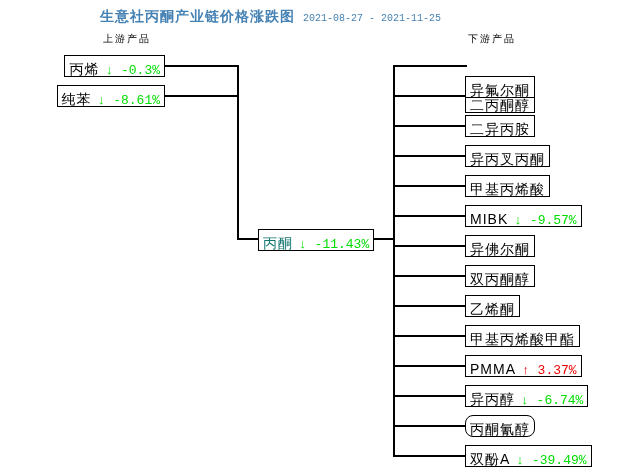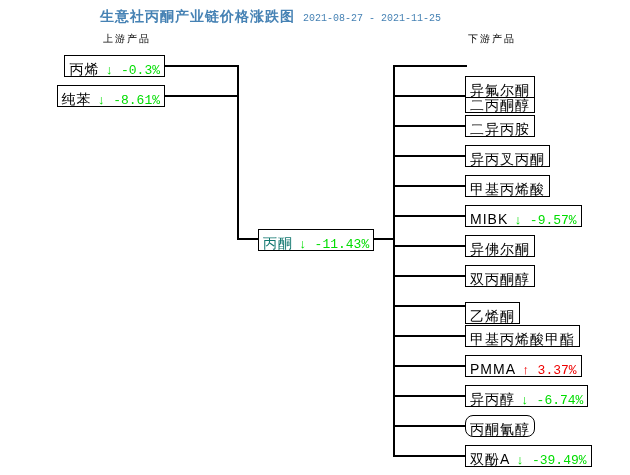--- a/index.html
+++ b/index.html
@@ -90,21 +90,21 @@
   </div>
   <div class="node ds down" style="top:205px;">
     <span class="nm">MIBK</span><span class="chg">↓ -9.57%</span>
   </div>
   <div class="node ds" style="top:235px;">
     <span class="nm">异佛尔酮</span>
   </div>
   <div class="node ds" style="top:265px;">
     <span class="nm">双丙酮醇</span>
   </div>
-  <div class="node ds" style="top:302px;text-align:center;">
+  <div class="node ds" style="top:295px;text-align:center;">
     <span class="nm">乙烯酮</span>
   </div>
   <div class="node ds" style="top:325px;">
     <span class="nm">甲基丙烯酸甲酯</span>
   </div>
   <div class="node ds up" style="top:355px;">
     <span class="nm">PMMA</span><span class="chg">↑ 3.37%</span>
   </div>
   <div class="node ds down" style="top:385px;">
     <span class="nm">异丙醇</span><span class="chg">↓ -6.74%</span>

